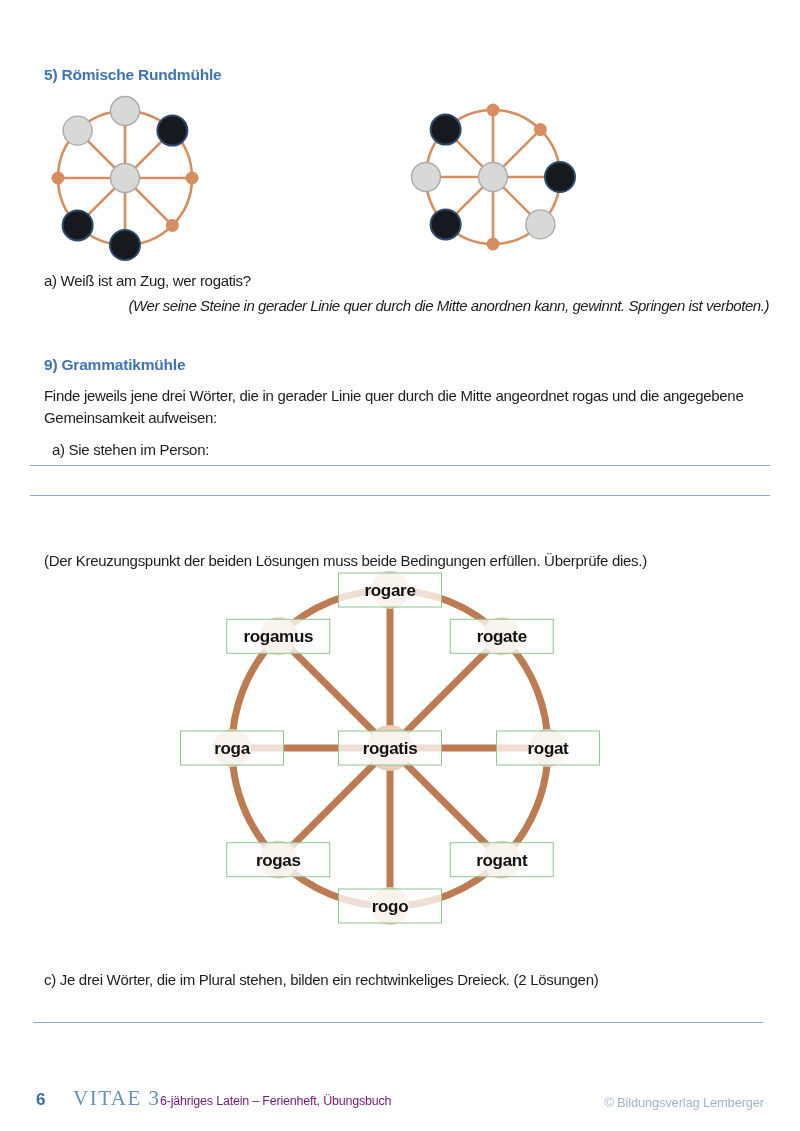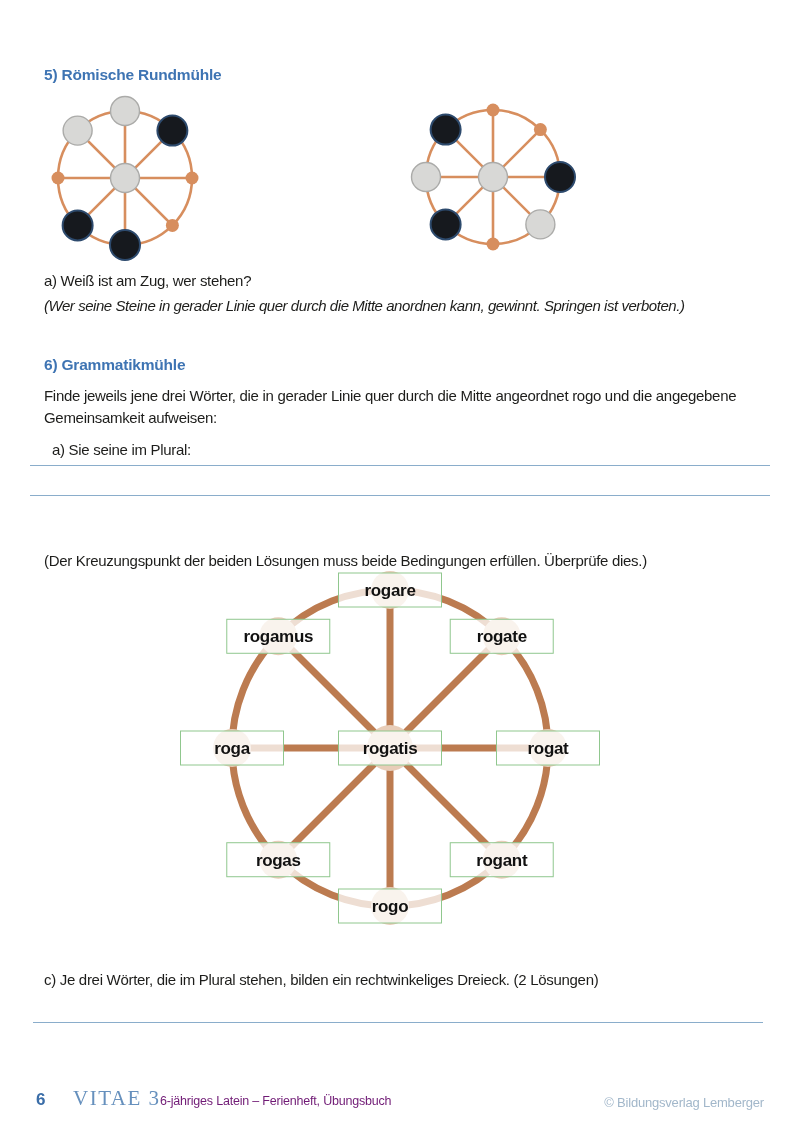--- a/index.html
+++ b/index.html
@@ -1,21 +1,21 @@
 <!DOCTYPE html>
 <html><head>
 <meta charset="utf-8">
 <style>
   html,body{margin:0;padding:0;background:#ffffff;}
   .page{position:relative;width:796px;height:1131px;background:#ffffff;overflow:hidden;
         font-family:"Liberation Sans", sans-serif;color:#1d1d1b;}
   .abs{position:absolute;}
   .t{font-size:15px;letter-spacing:-0.3px;line-height:1.25;}
   .sec-title{font-size:15.5px;font-weight:700;color:#3e74b3;letter-spacing:-0.2px;}
-  .italic{font-style:italic;letter-spacing:-0.45px;}
+  .italic{font-style:italic;letter-spacing:-0.45px;text-align:right;}
   .answer-line{height:1px;background:#8aadcb;}
   .s5-title{left:44px;top:66px;}
   .mill-a{left:35px;top:88px;width:180px;height:180px;}
   .mill-b{left:403px;top:87px;width:180px;height:180px;}
   .q-a{left:44px;top:272px;}
   .q-b{left:412px;top:272px;}
   .note5{left:44px;top:297px;width:725px;}
   .s6-title{left:44px;top:356px;}
   .intro{left:44px;top:385px;width:705px;line-height:21.5px;}
   .task-a{left:52px;top:441px;}
@@ -65,27 +65,27 @@
       <circle cx="90" cy="23" r="6.5" fill="#d78e5e"></circle>
       <circle cx="137.37637" cy="42.62363" r="6.5" fill="#d78e5e"></circle>
       <circle cx="157" cy="90" r="15" fill="#16191e" stroke="#2d4a6d" stroke-width="2"></circle>
       <circle cx="137.37637" cy="137.37637" r="14.5" fill="#d8d8d6" stroke="#ababa9" stroke-width="1.4"></circle>
       <circle cx="90" cy="157" r="6.5" fill="#d78e5e"></circle>
       <circle cx="42.62363" cy="137.37637" r="15" fill="#16191e" stroke="#2d4a6d" stroke-width="2"></circle>
       <circle cx="23" cy="90" r="14.5" fill="#d8d8d6" stroke="#ababa9" stroke-width="1.4"></circle>
       <circle cx="42.62363" cy="42.62363" r="15" fill="#16191e" stroke="#2d4a6d" stroke-width="2"></circle>
     </svg>
 
-  <div class="abs t q-a">a) Weiß ist am Zug, wer stehen?</div>
+  <div class="abs t q-a">a) Weiß ist am Zug, wer rogatis?</div>
   <div class="abs t italic note5">(Wer seine Steine in gerader Linie quer durch die Mitte anordnen kann, gewinnt. Springen ist verboten.)</div>
 
-  <div class="abs sec-title s6-title">6) Grammatikmühle</div>
-  <div class="abs t intro">Finde jeweils jene drei Wörter, die in gerader Linie quer durch die Mitte angeordnet rogo und die angegebene Gemeinsamkeit aufweisen:</div>
+  <div class="abs sec-title s6-title">9) Grammatikmühle</div>
+  <div class="abs t intro">Finde jeweils jene drei Wörter, die in gerader Linie quer durch die Mitte angeordnet rogas und die angegebene Gemeinsamkeit aufweisen:</div>
 
-  <div class="abs t task-a">a) Sie seine im Plural:</div>
+  <div class="abs t task-a">a) Sie stehen im Person:</div>
   <div class="abs answer-line line-a"></div>
   <div class="abs answer-line line-b"></div>
   <div class="abs t note6">(Der Kreuzungspunkt der beiden Lösungen muss beide Bedingungen erfüllen. Überprüfe dies.)</div>
 
   <svg class="abs wheel" id="wheel" viewBox="0 0 450 390">
       <circle cx="225" cy="193" r="158" fill="none" stroke="#bc7b50" stroke-width="7"></circle>
       <line x1="225" y1="35" x2="225" y2="351" stroke="#bc7b50" stroke-width="7"></line>
       <line x1="383" y1="193" x2="67" y2="193" stroke="#bc7b50" stroke-width="7"></line>
       <line x1="336.72338" y1="81.27662" x2="113.27662" y2="304.72338" stroke="#bc7b50" stroke-width="7"></line>
       <line x1="113.27662" y1="81.27662" x2="336.72338" y2="304.72338" stroke="#bc7b50" stroke-width="7"></line>

